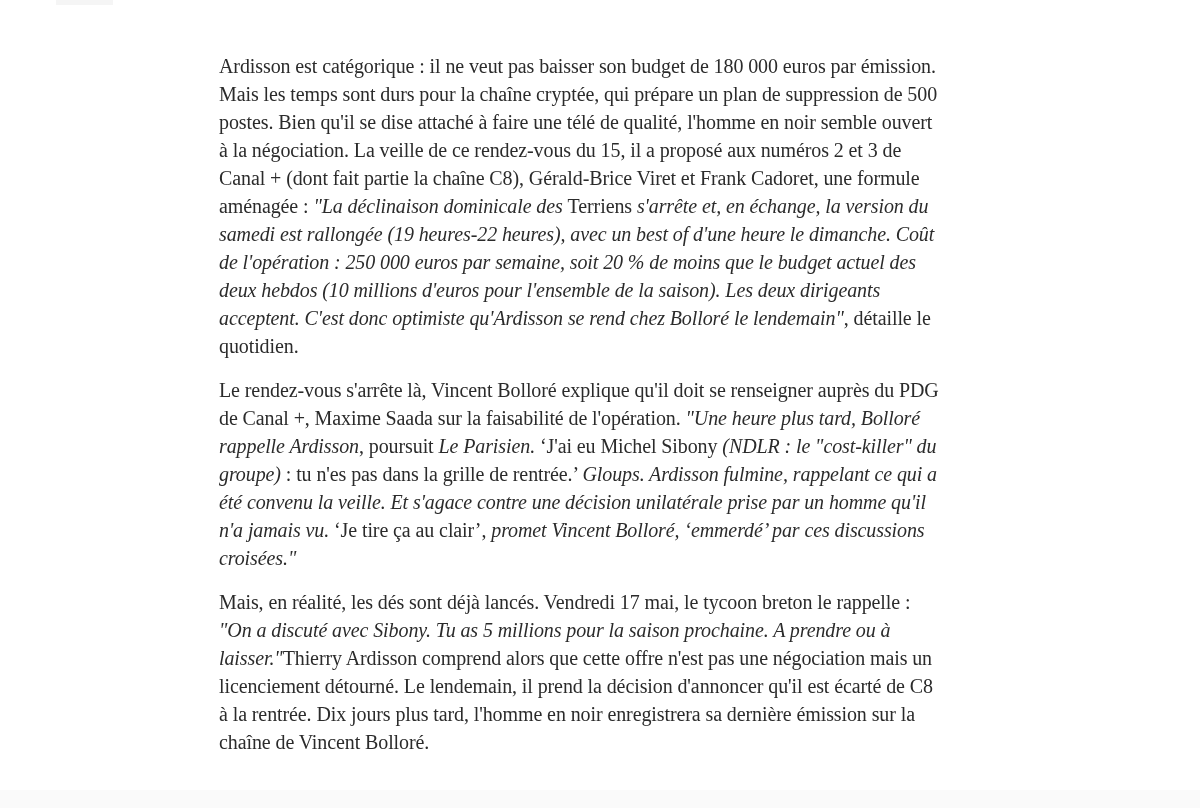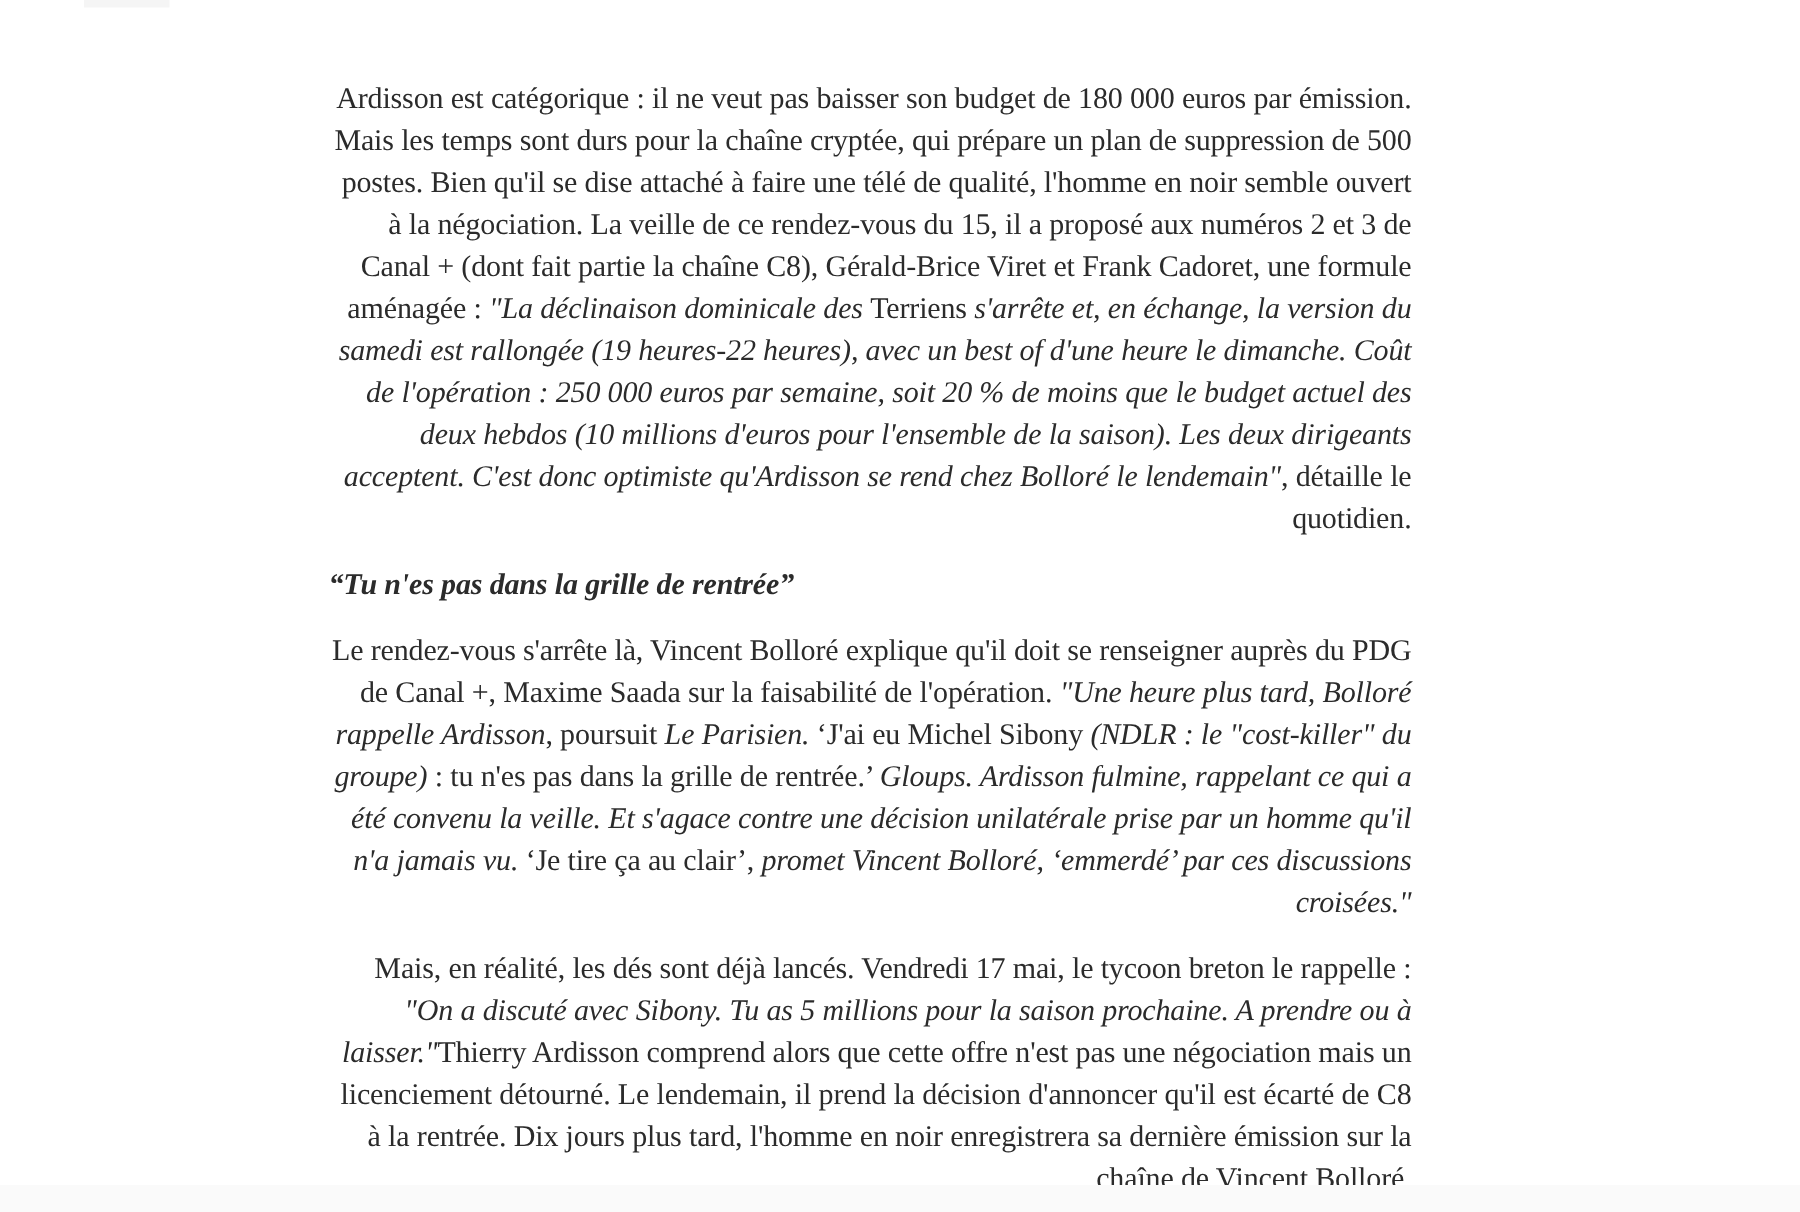--- a/index.html
+++ b/index.html
@@ -25,21 +25,20 @@
     width: 722px;
     font-family: "Liberation Serif", "DejaVu Serif", serif;
     font-size: 20px;
     line-height: 28px;
     letter-spacing: -0.1px;
     color: #2b2b2b;
     text-align: left;
   }
   .article p.body {
     margin: 0 0 16px 0;
-    text-align: right;
   }
   .article h2.heading {
     margin: 0 0 16px 0;
     font-size: 20px;
     line-height: 28px;
     font-weight: 700;
     font-style: italic;
   }
   .roman { font-style: normal; font-weight: inherit; }
   .italic { font-style: italic; font-weight: inherit; }
@@ -53,18 +52,17 @@
     background: #fafafa;
   }
 </style>
 </head>
 <body style="background: rgb(255, 255, 255);">
 
 <div class="top-artifact" style="background: rgb(245, 245, 245);"></div>
 
 <main class="article" style="color: rgb(43, 43, 43);">
     <p class="body"><span class="roman">Ardisson est catégorique : il ne veut pas baisser son budget de 180 000 euros par émission. Mais les temps sont durs pour la chaîne cryptée, qui prépare un plan de suppression de 500 postes. Bien qu'il se dise attaché à faire une télé de qualité, l'homme en noir semble ouvert à la négociation. La veille de ce rendez-vous du 15, il a proposé aux numéros 2 et 3 de Canal + (dont fait partie la chaîne C8), Gérald-Brice Viret et Frank Cadoret, une formule aménagée : </span><span class="italic">"La déclinaison dominicale des </span><span class="roman">Terriens</span><span class="italic"> s'arrête et, en échange, la version du samedi est rallongée (19 heures-22 heures), avec un best of d'une heure le dimanche. Coût de l'opération : 250 000 euros par semaine, soit 20 % de moins que le budget actuel des deux hebdos (10 millions d'euros pour l'ensemble de la saison). Les deux dirigeants acceptent. C'est donc optimiste qu'Ardisson se rend chez Bolloré le lendemain"</span><span class="roman">, détaille le quotidien.</span></p>
-    <h2 class="heading"><span class="bold-italic">“Tu n'es pas dans la grille de rentrée”</span></h2>
     <p class="body"><span class="roman">Le rendez-vous s'arrête là, Vincent Bolloré explique qu'il doit se renseigner auprès du PDG de Canal +, Maxime Saada sur la faisabilité de l'opération. </span><span class="italic">"Une heure plus tard, Bolloré rappelle Ardisson</span><span class="roman">, poursuit </span><span class="italic">Le Parisien.</span><span class="roman"> ‘J'ai eu Michel Sibony </span><span class="italic">(NDLR : le "cost-killer" du groupe)</span><span class="roman"> : tu n'es pas dans la grille de rentrée.’ </span><span class="italic">Gloups. Ardisson fulmine, rappelant ce qui a été convenu la veille. Et s'agace contre une décision unilatérale prise par un homme qu'il n'a jamais vu. </span><span class="roman">‘Je tire ça au clair’, </span><span class="italic">promet Vincent Bolloré, ‘emmerdé’ par ces discussions croisées."</span></p>
     <p class="body"><span class="roman">Mais, en réalité, les dés sont déjà lancés. Vendredi 17 mai, le tycoon breton le rappelle : </span><span class="italic">"On a discuté avec Sibony. Tu as 5 millions pour la saison prochaine. A prendre ou à laisser."</span><span class="roman">Thierry Ardisson comprend alors que cette offre n'est pas une négociation mais un licenciement détourné. Le lendemain, il prend la décision d'annoncer qu'il est écarté de C8 à la rentrée. Dix jours plus tard, l'homme en noir enregistrera sa dernière émission sur la chaîne de Vincent Bolloré.</span></p>
   </main>
 
 <div class="bottom-band" style="background: rgb(250, 250, 250);"></div>
 
 </body></html>

